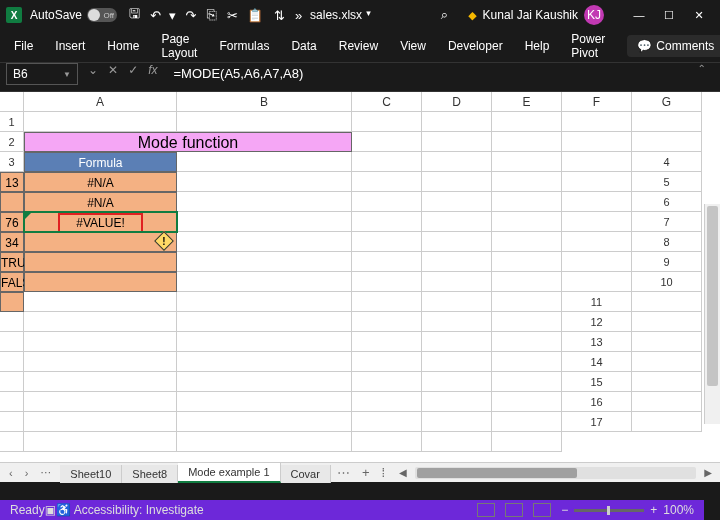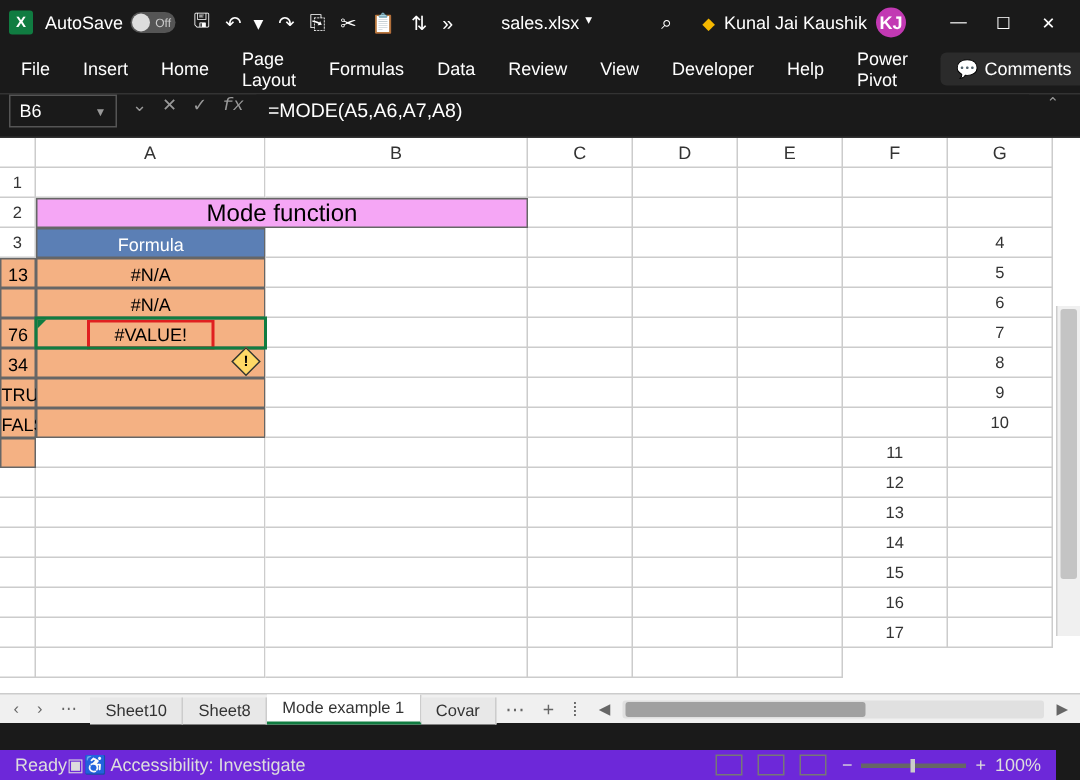--- a/index.html
+++ b/index.html
@@ -6,38 +6,38 @@
 body{width:720px;height:520px;background:#1a1a1a;overflow:hidden;position:relative}
 .titlebar{height:30px;background:#1a1a1a;display:flex;align-items:center;padding:0 6px;color:#fff;gap:8px}
 .app-icon{width:16px;height:16px;background:#107c41;display:flex;align-items:center;justify-content:center;font-size:10px;font-weight:bold;border-radius:2px}
 .autosave{display:flex;align-items:center;gap:5px;font-size:11px}
 .toggle{width:30px;height:14px;background:#555;border-radius:8px;position:relative;display:flex;align-items:center}
 .toggle-knob{width:12px;height:12px;background:#ddd;border-radius:50%;position:absolute;left:1px}
 .toggle-off{font-size:8px;color:#ccc;position:absolute;right:3px}
 .qat{display:flex;gap:10px;align-items:center;margin-left:4px}
 .qat span{color:#fff;font-size:13px;cursor:pointer}
 .chev{font-size:10px;margin-left:-2px}
-.fname{display:flex;align-items:flex-start;gap:4px;margin-left:24px;font-size:12px}
+.fname{display:flex;align-items:flex-start;gap:4px;margin-left:0;font-size:12px}
 .spacer{flex:1}
 .search-ic{color:#fff;font-size:13px;margin:0 12px}
 .user{display:flex;align-items:center;gap:6px;font-size:11px}
 .diamond{color:#f5b800;font-size:11px}
-.avatar{width:20px;height:20px;background:#c239b3;border-radius:50%;display:flex;align-items:center;justify-content:center;font-size:9px;font-weight:bold}
+.avatar{width:20px;height:20px;background:#c239b3;border-radius:50%;display:flex;align-items:center;justify-content:center;font-size:9px;font-weight:normal}
 .winctl{display:flex;gap:0;margin-left:12px}
 .winctl span{width:30px;height:28px;display:flex;align-items:center;justify-content:center;color:#fff;font-size:11px;cursor:pointer}
 .ribbon{height:32px;background:#1a1a1a;display:flex;align-items:center;padding:0 14px;gap:22px;color:#fff;font-size:13px}
 .ribbon span{cursor:pointer}
 .ribbon-right{margin-left:auto;display:flex;gap:8px;align-items:center}
 .comments-btn{background:#2b2b2b;padding:4px 10px;border-radius:4px;font-size:12px;display:flex;align-items:center;gap:4px}
 .fbar{height:30px;background:#1a1a1a;display:flex;align-items:flex-start;padding:0 6px;gap:4px;border-top:1px solid #333;border-bottom:1px solid #333}
 .namebox{width:72px;height:22px;background:#1a1a1a;border:1px solid #555;color:#fff;padding:2px 6px;font-size:12px;display:flex;align-items:center;justify-content:space-between}
 .nbv{font-size:8px;color:#999}
 .fx-ctrl{display:flex;gap:2px;margin-left:2px;align-items:center;color:#999}
 .fx-ctrl span{padding:0 4px;font-size:12px}
-.fx{font-style:italic;font-family:Liberation Mono, monospace;font-size:13px}
+.fx{font-style:italic;font-family:Liberation Sans, sans-serif;font-size:13px}
 .formula-in{flex:1;background:#1a1a1a;color:#fff;border:none;padding:3px 8px;font-size:13px;outline:none}
 .expand{color:#999;padding:0 8px;font-size:10px}
 .gridwrap{position:absolute;top:92px;left:0;right:0;bottom:38px;background:#fff;overflow:hidden}
 .grid{display:grid;grid-template-columns:24px 153px 175px 70px 70px 70px 70px 70px;grid-auto-rows:20px}
 .corner{background:#fff;border-right:1px solid #ccc;border-bottom:1px solid #ccc}
 .colh{background:#fff;border-right:1px solid #ccc;border-bottom:1px solid #ccc;text-align:center;font-size:12px;color:#333;line-height:20px}
 .rowh{background:#fff;border-right:1px solid #ccc;border-bottom:1px solid #ccc;text-align:center;font-size:11px;color:#333;line-height:20px}
 .cell{border-right:1px solid #ccc;border-bottom:1px solid #ccc;background:#fff;text-align:center;line-height:20px;font-size:12px;color:#000;position:relative}
 .merged-title{grid-column:2/4;background:#f5a6f5;border:1px solid #666;font-size:16px}
 .hdr{background:#5b7fb5;color:#fff;border:1px solid #666}

